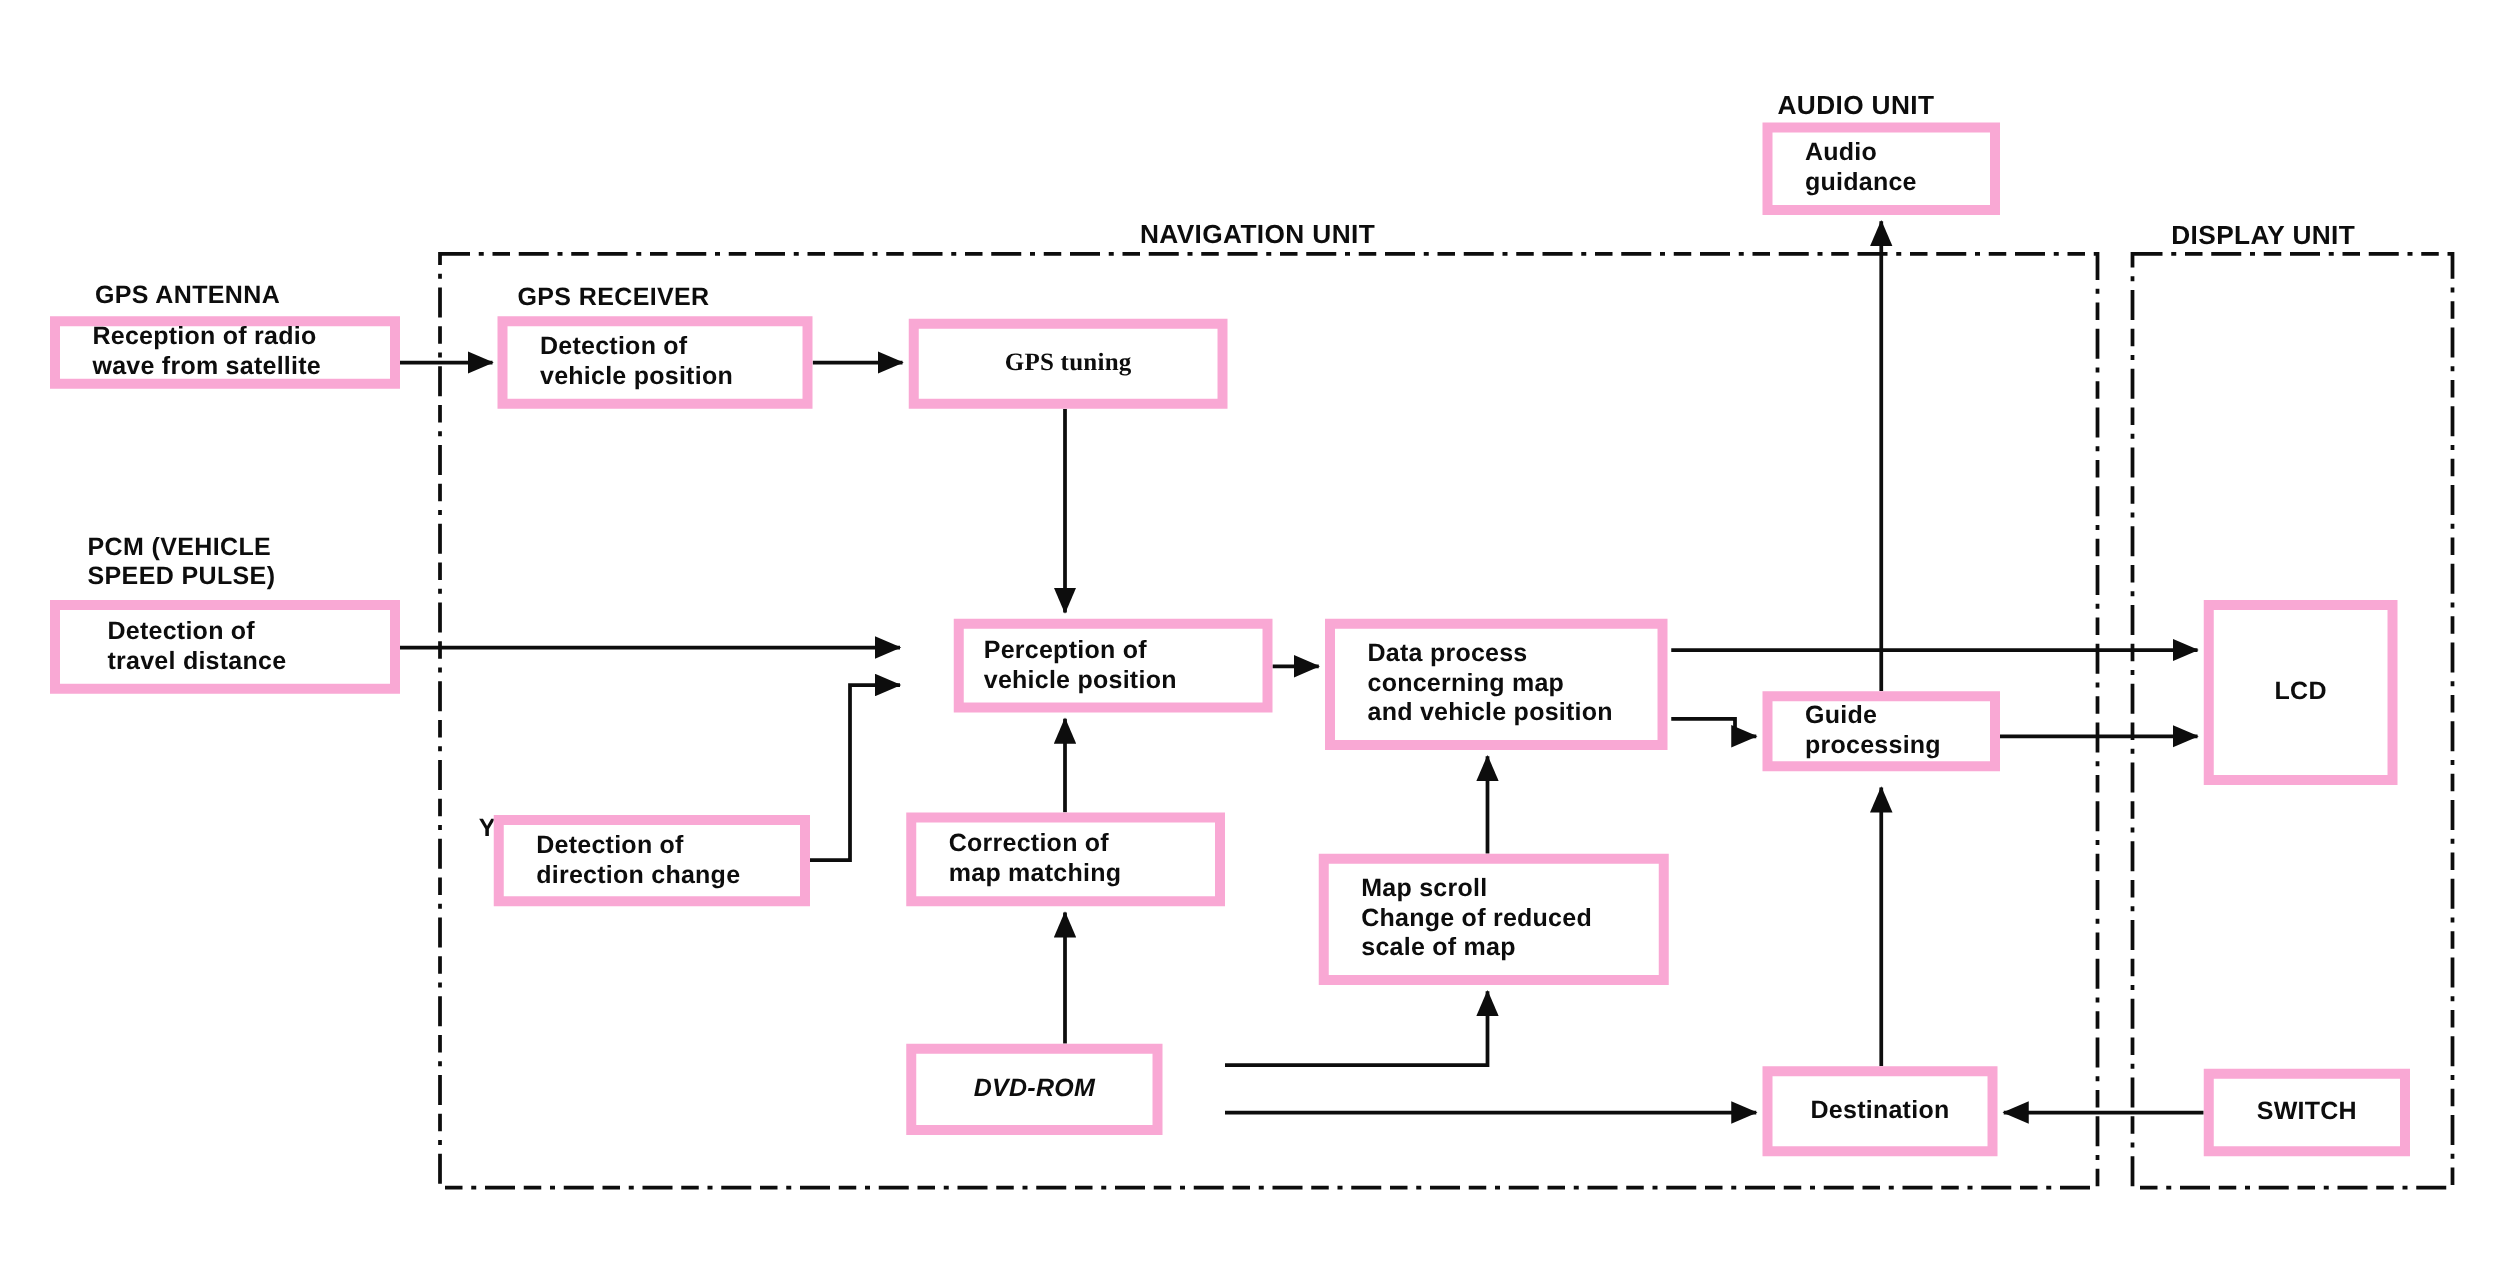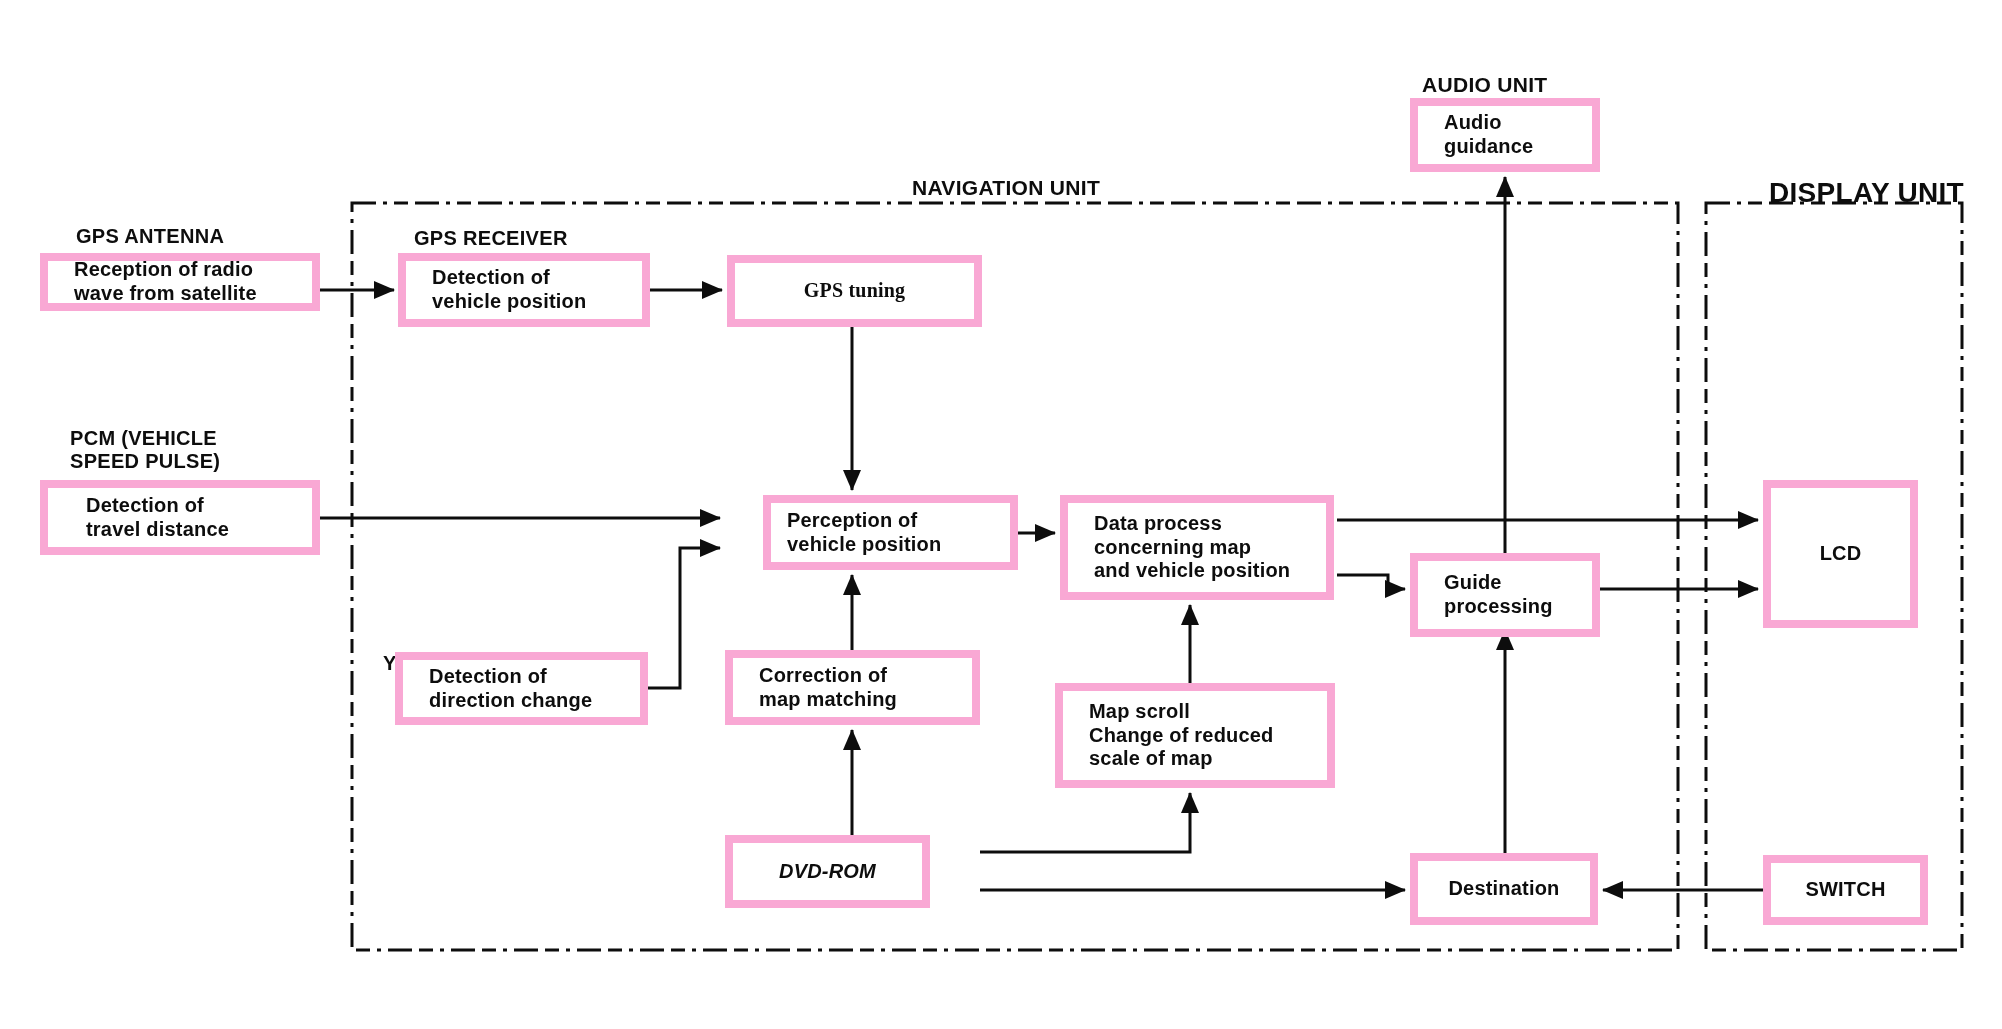--- a/index.html
+++ b/index.html
@@ -92,21 +92,21 @@
     <path class="conn" marker-end="url(#arr)" d="M1337,520 H1758"></path>
     <path class="conn" marker-end="url(#arr)" d="M1337,575 H1388 V589 H1405"></path>
     <path class="conn" marker-end="url(#arr)" d="M1600,589 H1758"></path>
     <path class="conn" marker-end="url(#arr)" d="M1763,890 H1603"></path>
   </svg>
 
   <div class="unit-label" style="left:76px; top:225px;">GPS ANTENNA</div>
   <div class="unit-label" style="left:414px; top:227px;">GPS RECEIVER</div>
   <div class="unit-label" style="left:912px; top:176px; font-size:21px;">NAVIGATION UNIT</div>
   <div class="unit-label" style="left:1422px; top:73px; font-size:21px;">AUDIO UNIT</div>
-  <div class="unit-label" style="left:1737px; top:177px; font-size:28px;margin-left:32px;">DISPLAY UNIT</div>
+  <div class="unit-label" style="left:1737px; top:177px; font-size:21px;">DISPLAY UNIT</div>
   <div class="unit-label" style="left:70px; top:427px;">PCM (VEHICLE
 SPEED PULSE)</div>
   <div class="unit-label" style="left:383px; top:652px;">YAW RATE SENSOR</div>
 
   <div class="node" style="left:40px; top:253px; width:280px; height:58px;">Reception of radio
 wave from satellite</div>
 
   <div class="node" style="left:398px; top:253px; width:252px; height:74px;">Detection of
 vehicle position</div>
 
@@ -118,21 +118,21 @@
   <div class="node" style="left:40px; top:480px; width:280px; height:75px; padding-left:38px;">Detection of
 travel distance</div>
 
   <div class="node" style="left:763px; top:495px; width:255px; height:75px;padding-left:16px;">Perception of
 vehicle position</div>
 
   <div class="node" style="left:1060px; top:495px; width:274px; height:105px;">Data process
 concerning map
 and vehicle position</div>
 
-  <div class="node" style="left:1410px; top:553px; width:190px; height:84px;">Guide
+  <div class="node" style="left:1410px; top:553px; width:190px; height:64px;">Guide
 processing</div>
 
   <div class="node center" style="left:1763px; top:480px; width:155px; height:148px;">LCD</div>
 
   <div class="node" style="left:395px; top:652px; width:253px; height:73px;">Detection of
 direction change</div>
 
   <div class="node" style="left:725px; top:650px; width:255px; height:75px;">Correction of
 map matching</div>
 

